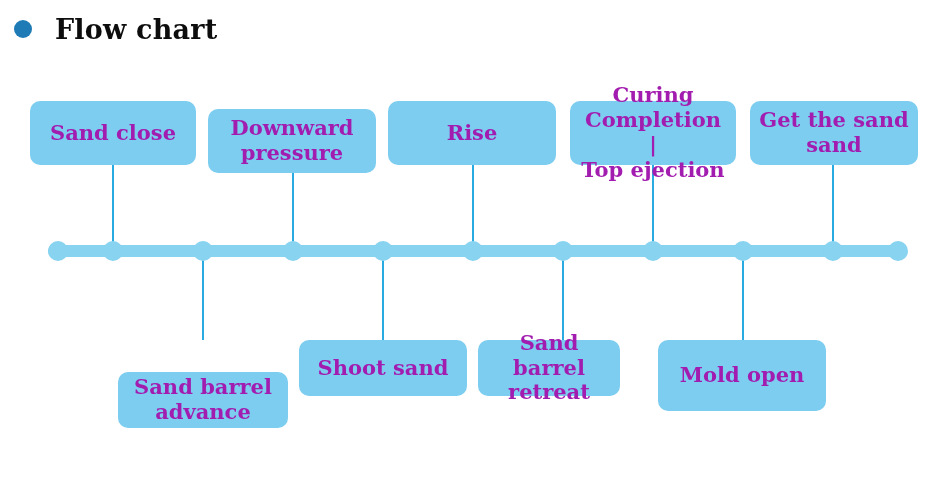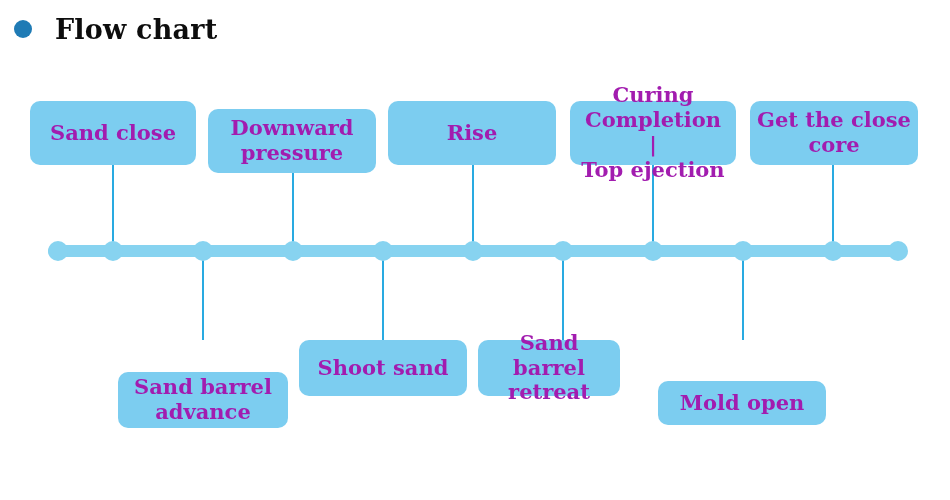--- a/index.html
+++ b/index.html
@@ -144,32 +144,32 @@
       </div>
       <div class="node-box" style="left: 388px; top: 101px; width: 168px; height: 64px; text-align: right;">
         <span class="node-label">Rise</span>
       </div>
       <div class="node-box" style="left: 570px; top: 101px; width: 166px; height: 64px;">
         <span class="node-label">Curing Completion
 |
 Top ejection</span>
       </div>
       <div class="node-box" style="left: 750px; top: 101px; width: 168px; height: 64px;">
-        <span class="node-label">Get the close core</span>
+        <span class="node-label">Get the sand sand</span>
       </div>
     </div>
 
   <div id="bottom-boxes">
       <div class="node-box" style="left: 118px; top: 340px; width: 170px; height: 56px; margin-top: 32px;">
         <span class="node-label">Sand barrel advance</span>
       </div>
       <div class="node-box" style="left: 299px; top: 340px; width: 168px; height: 56px;">
         <span class="node-label">Shoot sand</span>
       </div>
       <div class="node-box" style="left: 478px; top: 340px; width: 142px; height: 56px;">
         <span class="node-label">Sand barrel retreat</span>
       </div>
-      <div class="node-box" style="left: 658px; top: 340px; width: 168px; height: 44px; margin-top: 41px;">
+      <div class="node-box" style="left: 658px; top: 340px; width: 168px; height: 71px;">
         <span class="node-label">Mold open</span>
       </div>
     </div>
 
 </div>
 
 </body></html>

